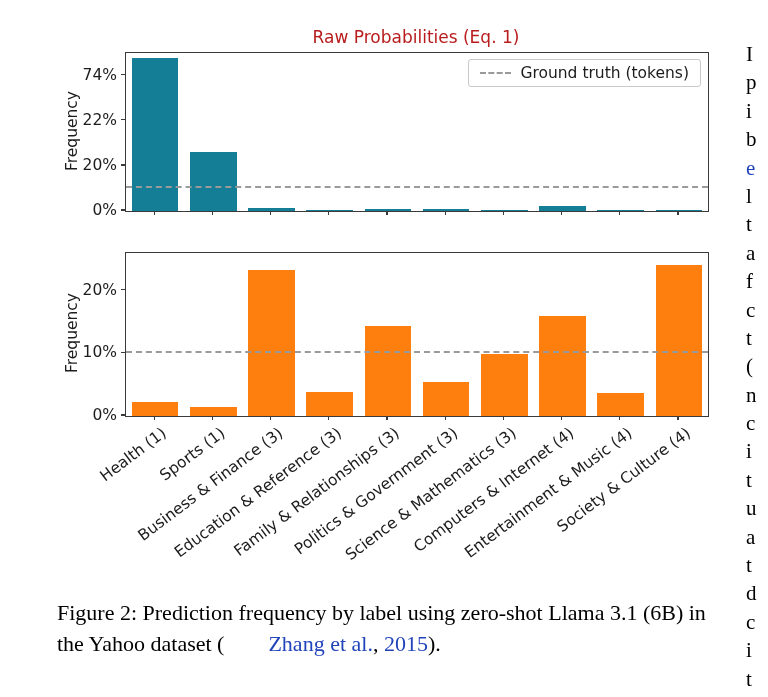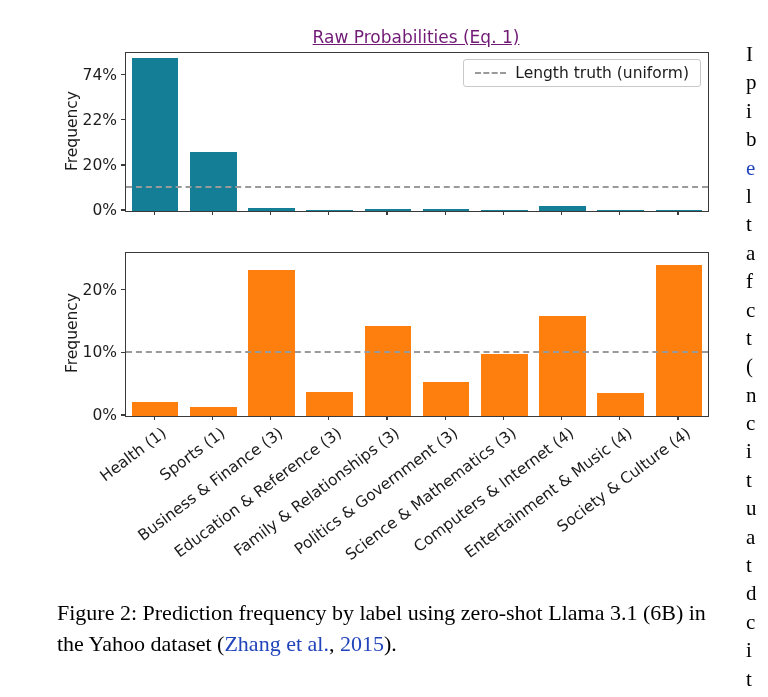--- a/index.html
+++ b/index.html
@@ -3,23 +3,22 @@
 <meta charset="utf-8">
 <style>
   html,body { margin:0; padding:0; }
   body {
     width:768px; height:697px; background:#ffffff; position:relative; overflow:hidden;
     font-family:"DejaVu Sans", sans-serif; color:#111;
   }
   .page { position:absolute; left:0; top:0; width:768px; height:697px; background:#fff; }
 
   .chart-title {
-    position:absolute; font-size:17px; color:#701a75; white-space:nowrap;
+    position:absolute; font-size:17px; color:#b91c1c; white-space:nowrap;
     transform:translateX(-50%);
-    text-decoration:underline;
   }
   .plot { position:absolute; border:1.3px solid #3a3a3a; background:#fff; }
   .bar { position:absolute; bottom:0; }
   .refline { position:absolute; left:0; right:0; height:0; border-top:2.4px dashed #9a9a9a; }
 
   .ytick-label { position:absolute; font-size:15.5px; color:#1c1c1c; width:50px; text-align:right; }
   .ytick-mark { position:absolute; width:4px; height:1.3px; background:#3a3a3a; }
   .xtick-mark { position:absolute; width:1.3px; height:4px; background:#3a3a3a; }
 
   .ylabel {
@@ -57,21 +56,21 @@
 </style>
 </head>
 <body>
 
 <div class="page" id="page">
 
   <div class="chart-title" style="left:416px; top:27px;">Raw Probabilities (Eq. 1)</div>
   <div class="plot" id="plot-0" style="left:125px; top:52px; width:582px; height:158px;">
     <div class="legend">
       <span class="legend-line"></span>
-      <span>Length truth (uniform)</span>
+      <span>Ground truth (tokens)</span>
     </div>
   <div class="bar" style="left: 5.82px; width: 46.56px; height: 153.486px; background: rgb(19, 126, 150);"></div>
       <div class="bar" style="left: 64.02px; width: 46.56px; height: 58.6857px; background: rgb(19, 126, 150);"></div>
       <div class="bar" style="left: 122.22px; width: 46.56px; height: 2.70857px; background: rgb(19, 126, 150);"></div>
       <div class="bar" style="left: 180.42px; width: 46.56px; height: 1px; background: rgb(19, 126, 150);"></div>
       <div class="bar" style="left: 238.62px; width: 46.56px; height: 1.58px; background: rgb(19, 126, 150);"></div>
       <div class="bar" style="left: 296.82px; width: 46.56px; height: 1.80571px; background: rgb(19, 126, 150);"></div>
       <div class="bar" style="left: 355.02px; width: 46.56px; height: 1px; background: rgb(19, 126, 150);"></div>
       <div class="bar" style="left: 413.22px; width: 46.56px; height: 5.41714px; background: rgb(19, 126, 150);"></div>
       <div class="bar" style="left: 471.42px; width: 46.56px; height: 1px; background: rgb(19, 126, 150);"></div>
@@ -88,21 +87,21 @@
       <div class="bar" style="left: 238.62px; width: 46.56px; height: 89.65px; background: rgb(255, 127, 14);"></div>
       <div class="bar" style="left: 296.82px; width: 46.56px; height: 34.4808px; background: rgb(255, 127, 14);"></div>
       <div class="bar" style="left: 355.02px; width: 46.56px; height: 62.0654px; background: rgb(255, 127, 14);"></div>
       <div class="bar" style="left: 413.22px; width: 46.56px; height: 99.6808px; background: rgb(255, 127, 14);"></div>
       <div class="bar" style="left: 471.42px; width: 46.56px; height: 22.5692px; background: rgb(255, 127, 14);"></div>
       <div class="bar" style="left: 529.62px; width: 46.56px; height: 151.088px; background: rgb(255, 127, 14);"></div>
       <div class="refline" style="bottom: 62.6923px; border-top-color: rgb(154, 154, 154);"></div>
     </div>
   <div class="ylabel" style="left:72px; top:333px;">Frequency</div>
 
-  <div class="caption"><span>Figure 2: Prediction frequency by label using zero-shot Llama 3.1 (6B) in the Yahoo dataset (</span><span class="cite" style="color: rgb(34, 68, 187);">Zhang et al.</span><span>, </span><span class="cite" style="color: rgb(34, 68, 187);">2015</span><span>).</span></div>
+  <div class="caption"><span>Figure 2: Prediction frequency by label using zero-shot Llama 3.1 (6B) in the Yahoo dataset (</span><span class="cite" style="color: rgb(34, 68, 187); margin-left: 44px;">Zhang et al.</span><span>, </span><span class="cite" style="color: rgb(34, 68, 187);">2015</span><span>).</span></div>
 
   <div class="side-col" id="side-col">
       <div>I</div>
       <div>p</div>
       <div>i</div>
       <div>b</div>
       <div class="link" style="color: rgb(34, 68, 187);">e</div>
       <div>l</div>
       <div>t</div>
       <div>a</div>

